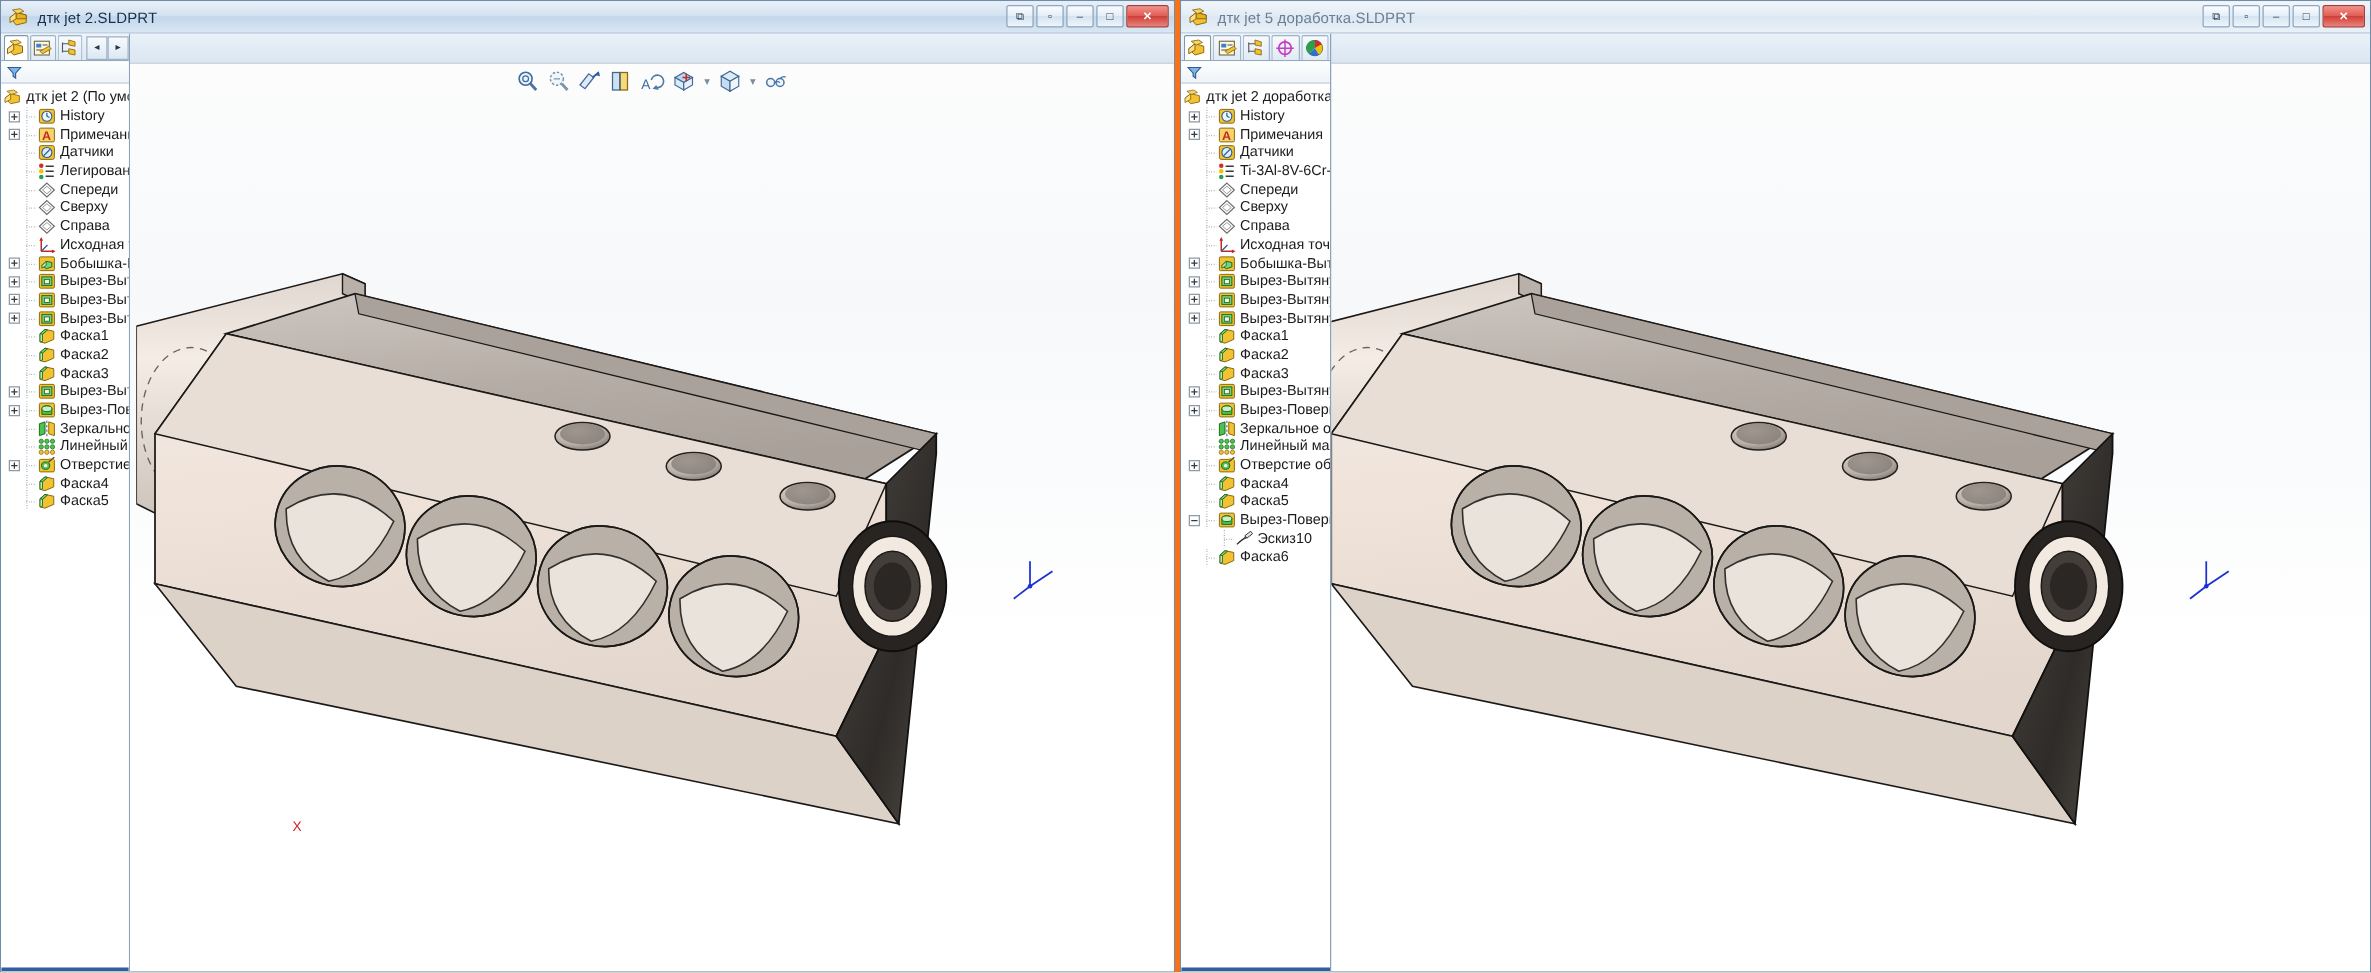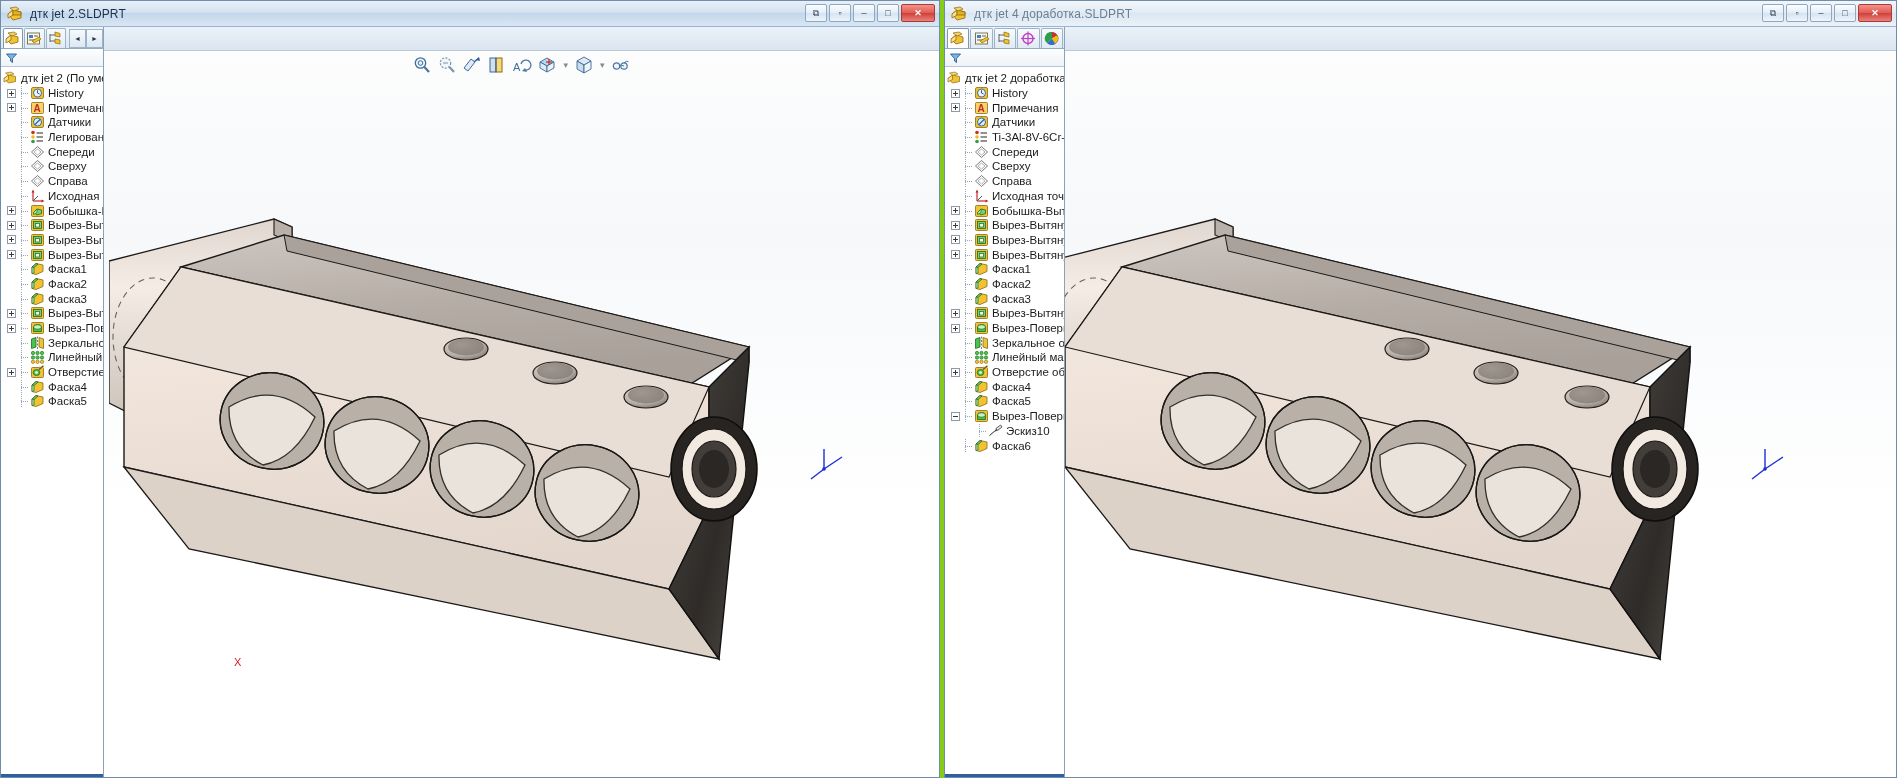--- a/index.html
+++ b/index.html
@@ -6,21 +6,21 @@
   html, body {
     margin: 0; padding: 0;
     width: 1897px; height: 778px;
     overflow: hidden;
     font-family: "Liberation Sans", sans-serif;
     background: #ffffff;
   }
   #root {
     position: relative;
     width: 1897px; height: 778px;
-    background: #84cc16;
+    background: #f97316;
   }
 
   
   .win {
     position: absolute;
     top: 0;
     height: 778px;
     background: #ffffff;
     border: 1px solid #6f8dab;
     display: flex;
@@ -737,21 +737,21 @@
 
     <div class="titlebar inactive">
       <span class="title-ico">
         <svg width="17" height="16" viewBox="0 0 17 16">
           <polygon points="1,8 6,4 14,6 14,12 6,14" fill="#f2c231" stroke="#8a6a10" stroke-width="0.8"></polygon>
           <polygon points="1,8 6,4 6,9 1,12" fill="#fde18a" stroke="#8a6a10" stroke-width="0.8"></polygon>
           <polygon points="6,4 14,6 14,9 6,9" fill="#e8b01e" stroke="#8a6a10" stroke-width="0.8"></polygon>
           <polygon points="3,2 9,1 12,3 7,5" fill="#f8d468" stroke="#8a6a10" stroke-width="0.7"></polygon>
         </svg>
       </span>
-      <span class="title-text dim">дтк jet 4 доработка.SLDPRT</span>
+      <span class="title-text dim">дтк jet 5 доработка.SLDPRT</span>
       <span class="title-btns">
         <span class="tb-btn">⧉</span>
         <span class="tb-btn">▫</span>
         <span class="tb-btn">–</span>
         <span class="tb-btn">□</span>
         <span class="tb-btn close">✕</span>
       </span>
     </div>
 
     <div class="winbody">

